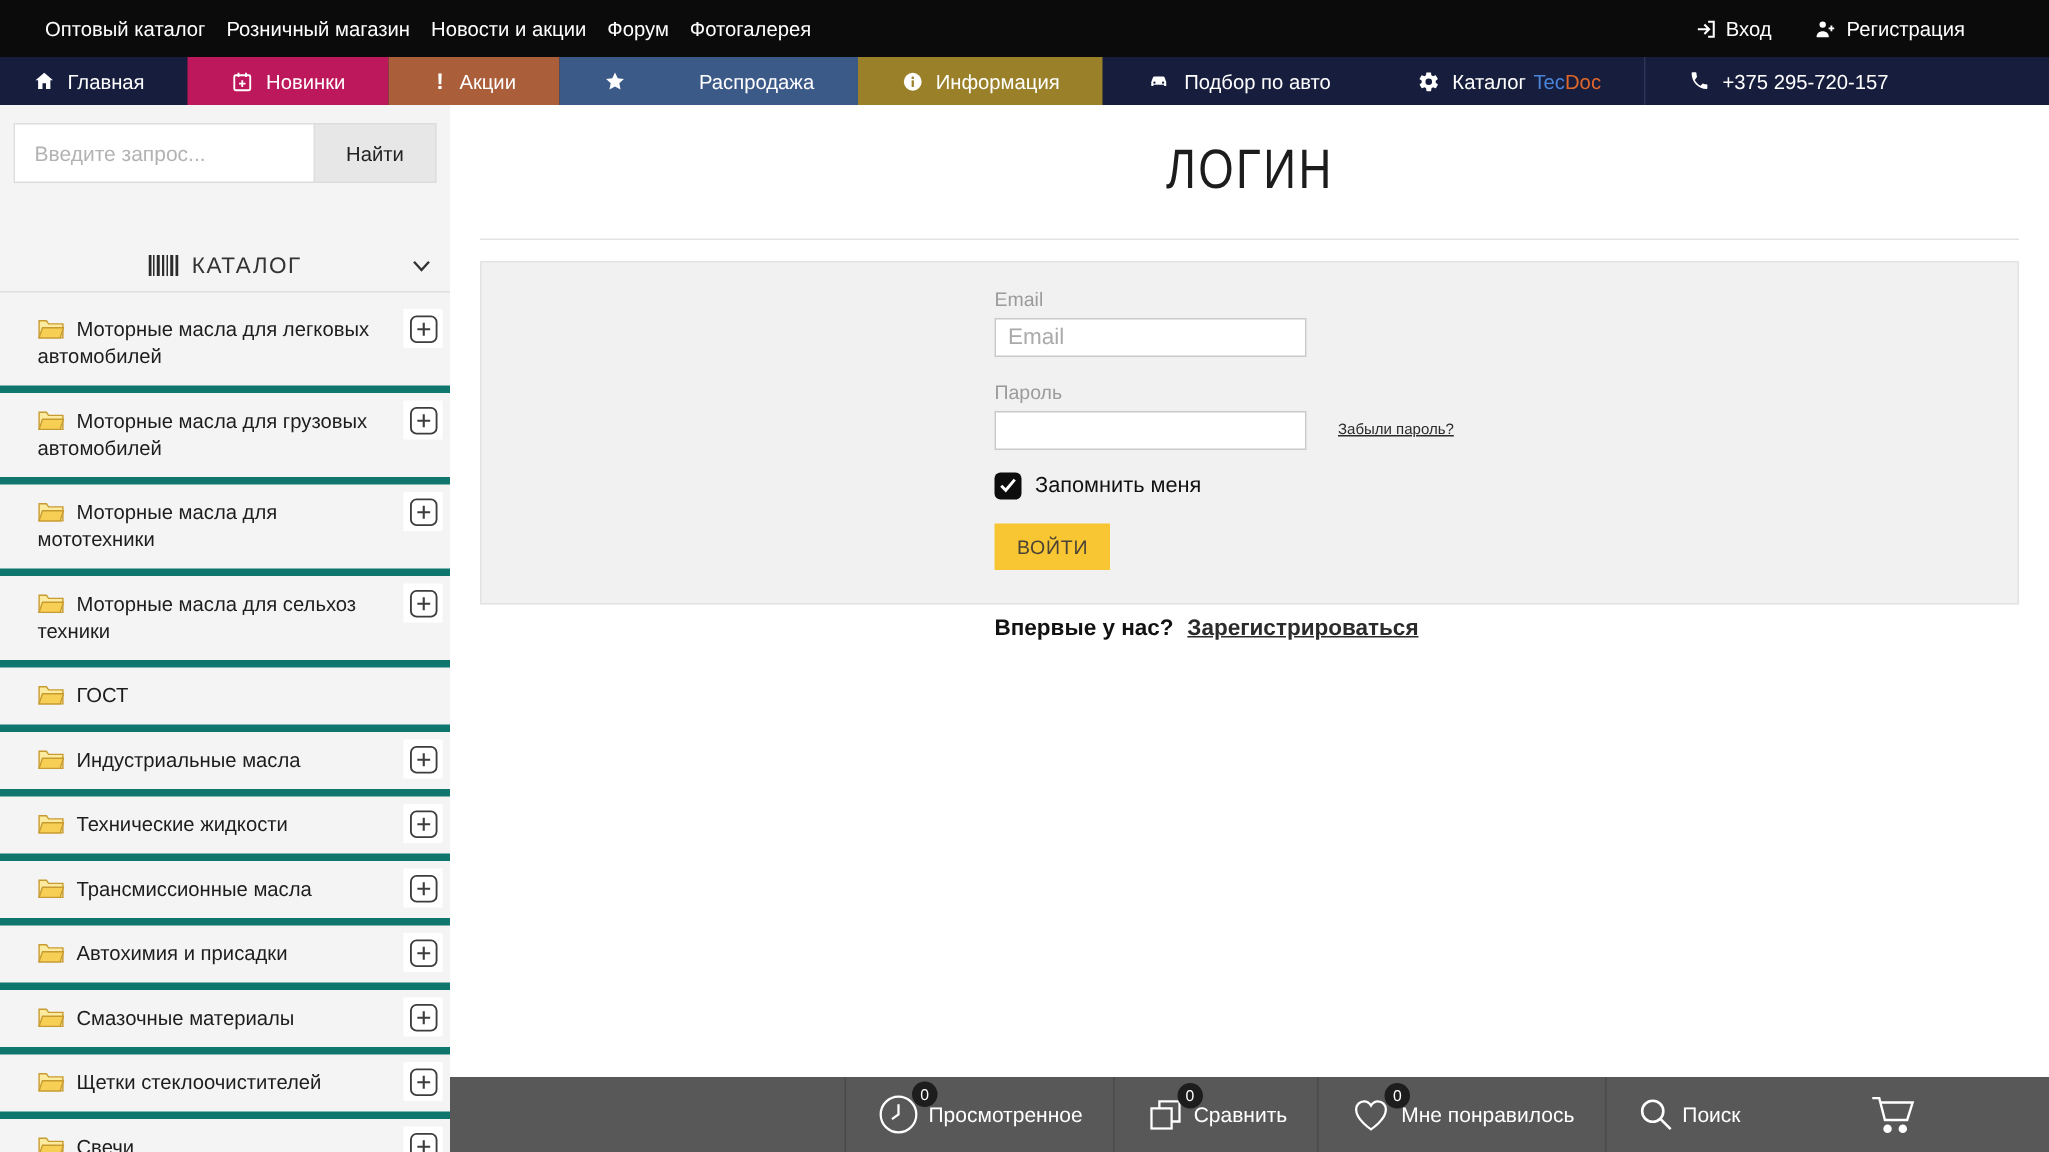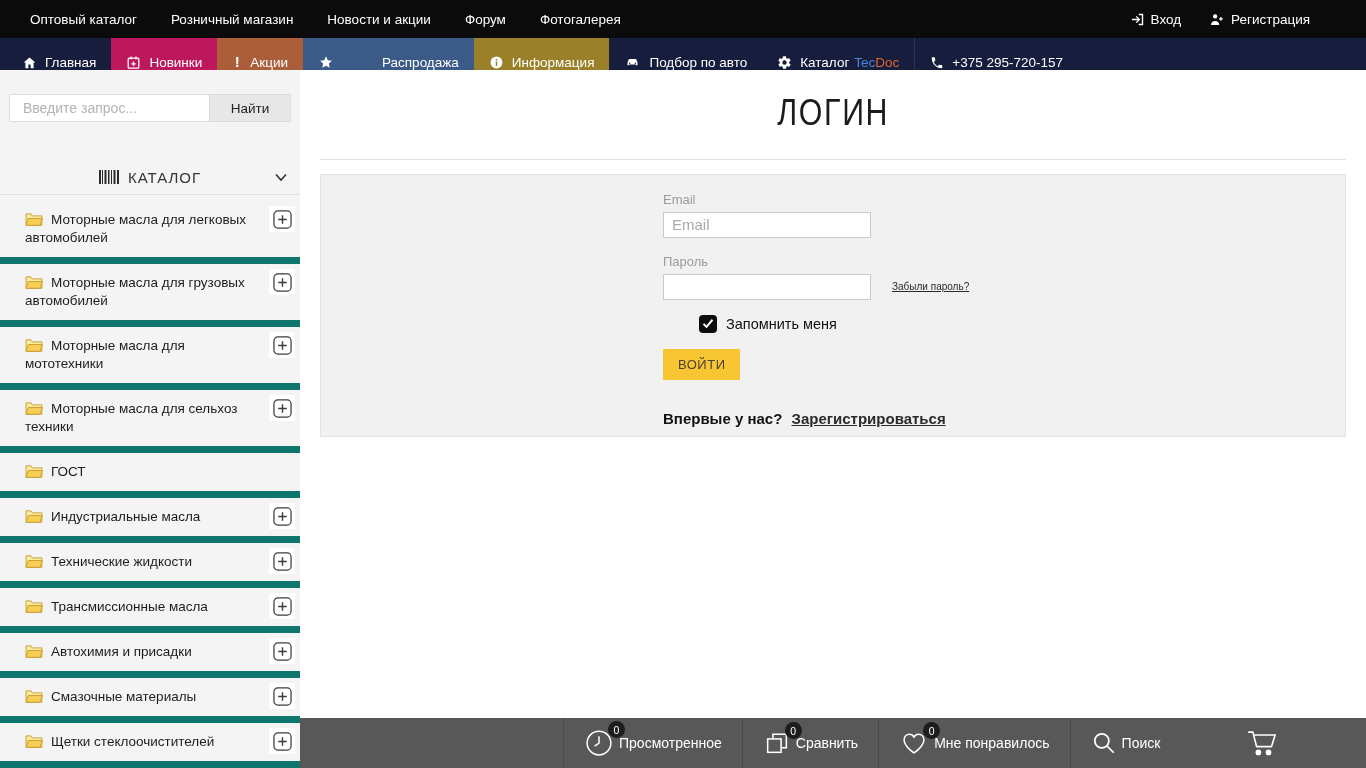--- a/index.html
+++ b/index.html
@@ -7,82 +7,82 @@
   body {
     width:1366px; height:768px; overflow:hidden;
     font-family:"Liberation Sans", sans-serif;
     background:#fff; color:#1d1d1d;
   }
   svg { display:block; }
 
   
   .topbar { height:38px; background:#0b0b0b; display:flex; align-items:center;
             color:#fff; padding:0 56px 0 30px; }
-  .topbar-links { display:flex; gap:34px; font-size:13.5px; }
+  .topbar-links { display:flex; gap:14px; font-size:13.5px; }
   .topbar-links a { color:#fff; text-decoration:none; cursor:pointer; }
   .topbar-right { margin-left:auto; display:flex; gap:28px; align-items:center; font-size:13.5px; }
   .topbar-right a { color:#fff; text-decoration:none; display:flex; align-items:center; gap:6px; cursor:pointer; }
 
   
   .navbar { height:32px; background:#161d3d; display:flex; color:#fff; font-size:13.5px; }
-  .nav-item { display:flex; align-items:flex-end; gap:8px; padding:0 15px; cursor:pointer;
+  .nav-item { display:flex; align-items:center; gap:8px; padding:0 29px; cursor:pointer;
               color:#fff; text-decoration:none; white-space:nowrap; }
   .nav-item:first-child { padding-left:22px; }
   .nav-new   { background:#be185d; }
   .nav-sale  { background:#aa5f3a; }
   .nav-clear { background:#3c5a88;gap:48px; }
   .nav-info  { background:#998029; }
   .nav-phone { border-left:1px solid #2c3357; }
   .nav-excl { font-weight:800; font-size:15px; width:10px; text-align:center; }
   .tec { color:#4a84d8; } .doc { color:#e0662a; }
 
   
   .layout { display:flex; height:698px; }
 
   
   .sidebar { width:300px; flex:none; background:#f4f4f4; overflow:hidden; }
-  .search-row { display:flex; margin:24px 9px 0; height:28px; }
+  .search-row { display:flex; margin:12px 9px 0; height:40px; }
   .search-input { flex:1; min-width:0; border:1px solid #ddd; background:#fff;
                   padding:0 13px; font-size:14px; color:#333; outline:none;
                   font-family:"Liberation Sans", sans-serif; }
   .search-input::placeholder { color:#b3b3b3; }
   .search-btn { width:81px; background:#e7e7e7; border:1px solid #ddd; border-left:0;
                 font-size:13.5px; color:#222; cursor:pointer;
                 font-family:"Liberation Sans", sans-serif; }
   .catalog-header { margin-top:38px; height:35px; display:flex; align-items:center;
                     justify-content:center; gap:9px; position:relative;
                     border-bottom:1px solid #e0e0e0; font-size:15px; letter-spacing:1px;
                     color:#333; cursor:pointer; }
   .catalog-chevron { position:absolute; right:12px; top:11px; }
   .cat-list { list-style:none; margin:6px 0 0; padding:0; }
-  .cat-row { position:relative; border-bottom:7px solid #0f766e;
+  .cat-row { position:relative; border-bottom:5px solid #0f766e;
              padding:10px 52px 10px 25px; font-size:13.5px; color:#1d1d1d;
              line-height:18px; cursor:pointer; }
   .cat-row .folder { display:inline-block; vertical-align:-2px; margin-right:8px; }
   .plus-btn { position:absolute; top:5px; right:5px; width:26px; height:26px;
               background:#fff; display:flex; align-items:center; justify-content:center;
               border:none; padding:0; cursor:pointer; }
 
   
   .main { flex:1; background:#fff; position:relative; }
   .page-title { margin-top:22px; text-align:center; font-size:37px; color:#1c1c1c; }
   .page-title span { display:inline-block; transform:scaleX(.82); letter-spacing:2px; font-weight:400; }
   .content-hr { border:none; border-top:1px solid #e3e3e3; margin:16px 20px 0; }
   .panel { margin:14px 20px 0; background:#f1f1f1; border:1px solid #e3e3e3;
-           height:263px; padding:17px 0 0 342px; }
+           height:229px; padding:17px 0 0 342px; }
   .form-label { font-size:13px; color:#9b9b9b; margin-bottom:5px; }
   .text-input { width:208px; height:26px; border:1px solid #c9c9c9; background:#fff;
                 padding:0 8px; font-size:15px; color:#333; outline:none;
                 font-family:"Liberation Sans", sans-serif; }
   .text-input::placeholder { color:#aaa; }
   .field-pass { margin-top:16px; }
   .pw-row { display:flex; align-items:center; gap:21px; }
   .forgot { font-size:10px; color:#2b2b2b; text-decoration:underline; cursor:pointer; }
   .remember-row { margin-top:15px; display:flex; align-items:center; gap:9px;
-                  font-size:14.5px; color:#111; cursor:pointer;margin-left:36px; }
+                  font-size:14.5px; color:#111; cursor:pointer; }
   .cbx { width:18px; height:18px; background:#0d0d0d; border-radius:4px;
          display:flex; align-items:center; justify-content:center; flex:none; }
   .login-btn { margin-top:16px; background:#f9c633; border:none; padding:8px 15px;
                font-size:13px; color:#4b4335; letter-spacing:.5px; cursor:pointer;
                font-family:"Liberation Sans", sans-serif; }
   .register-row { margin-top:30px; font-size:15px; color:#111; }
   .register-row b { font-weight:700; margin-right:5px; }
   .register-row a { color:#2b2b2b; text-decoration:underline; font-weight:700; cursor:pointer; }
 
   

